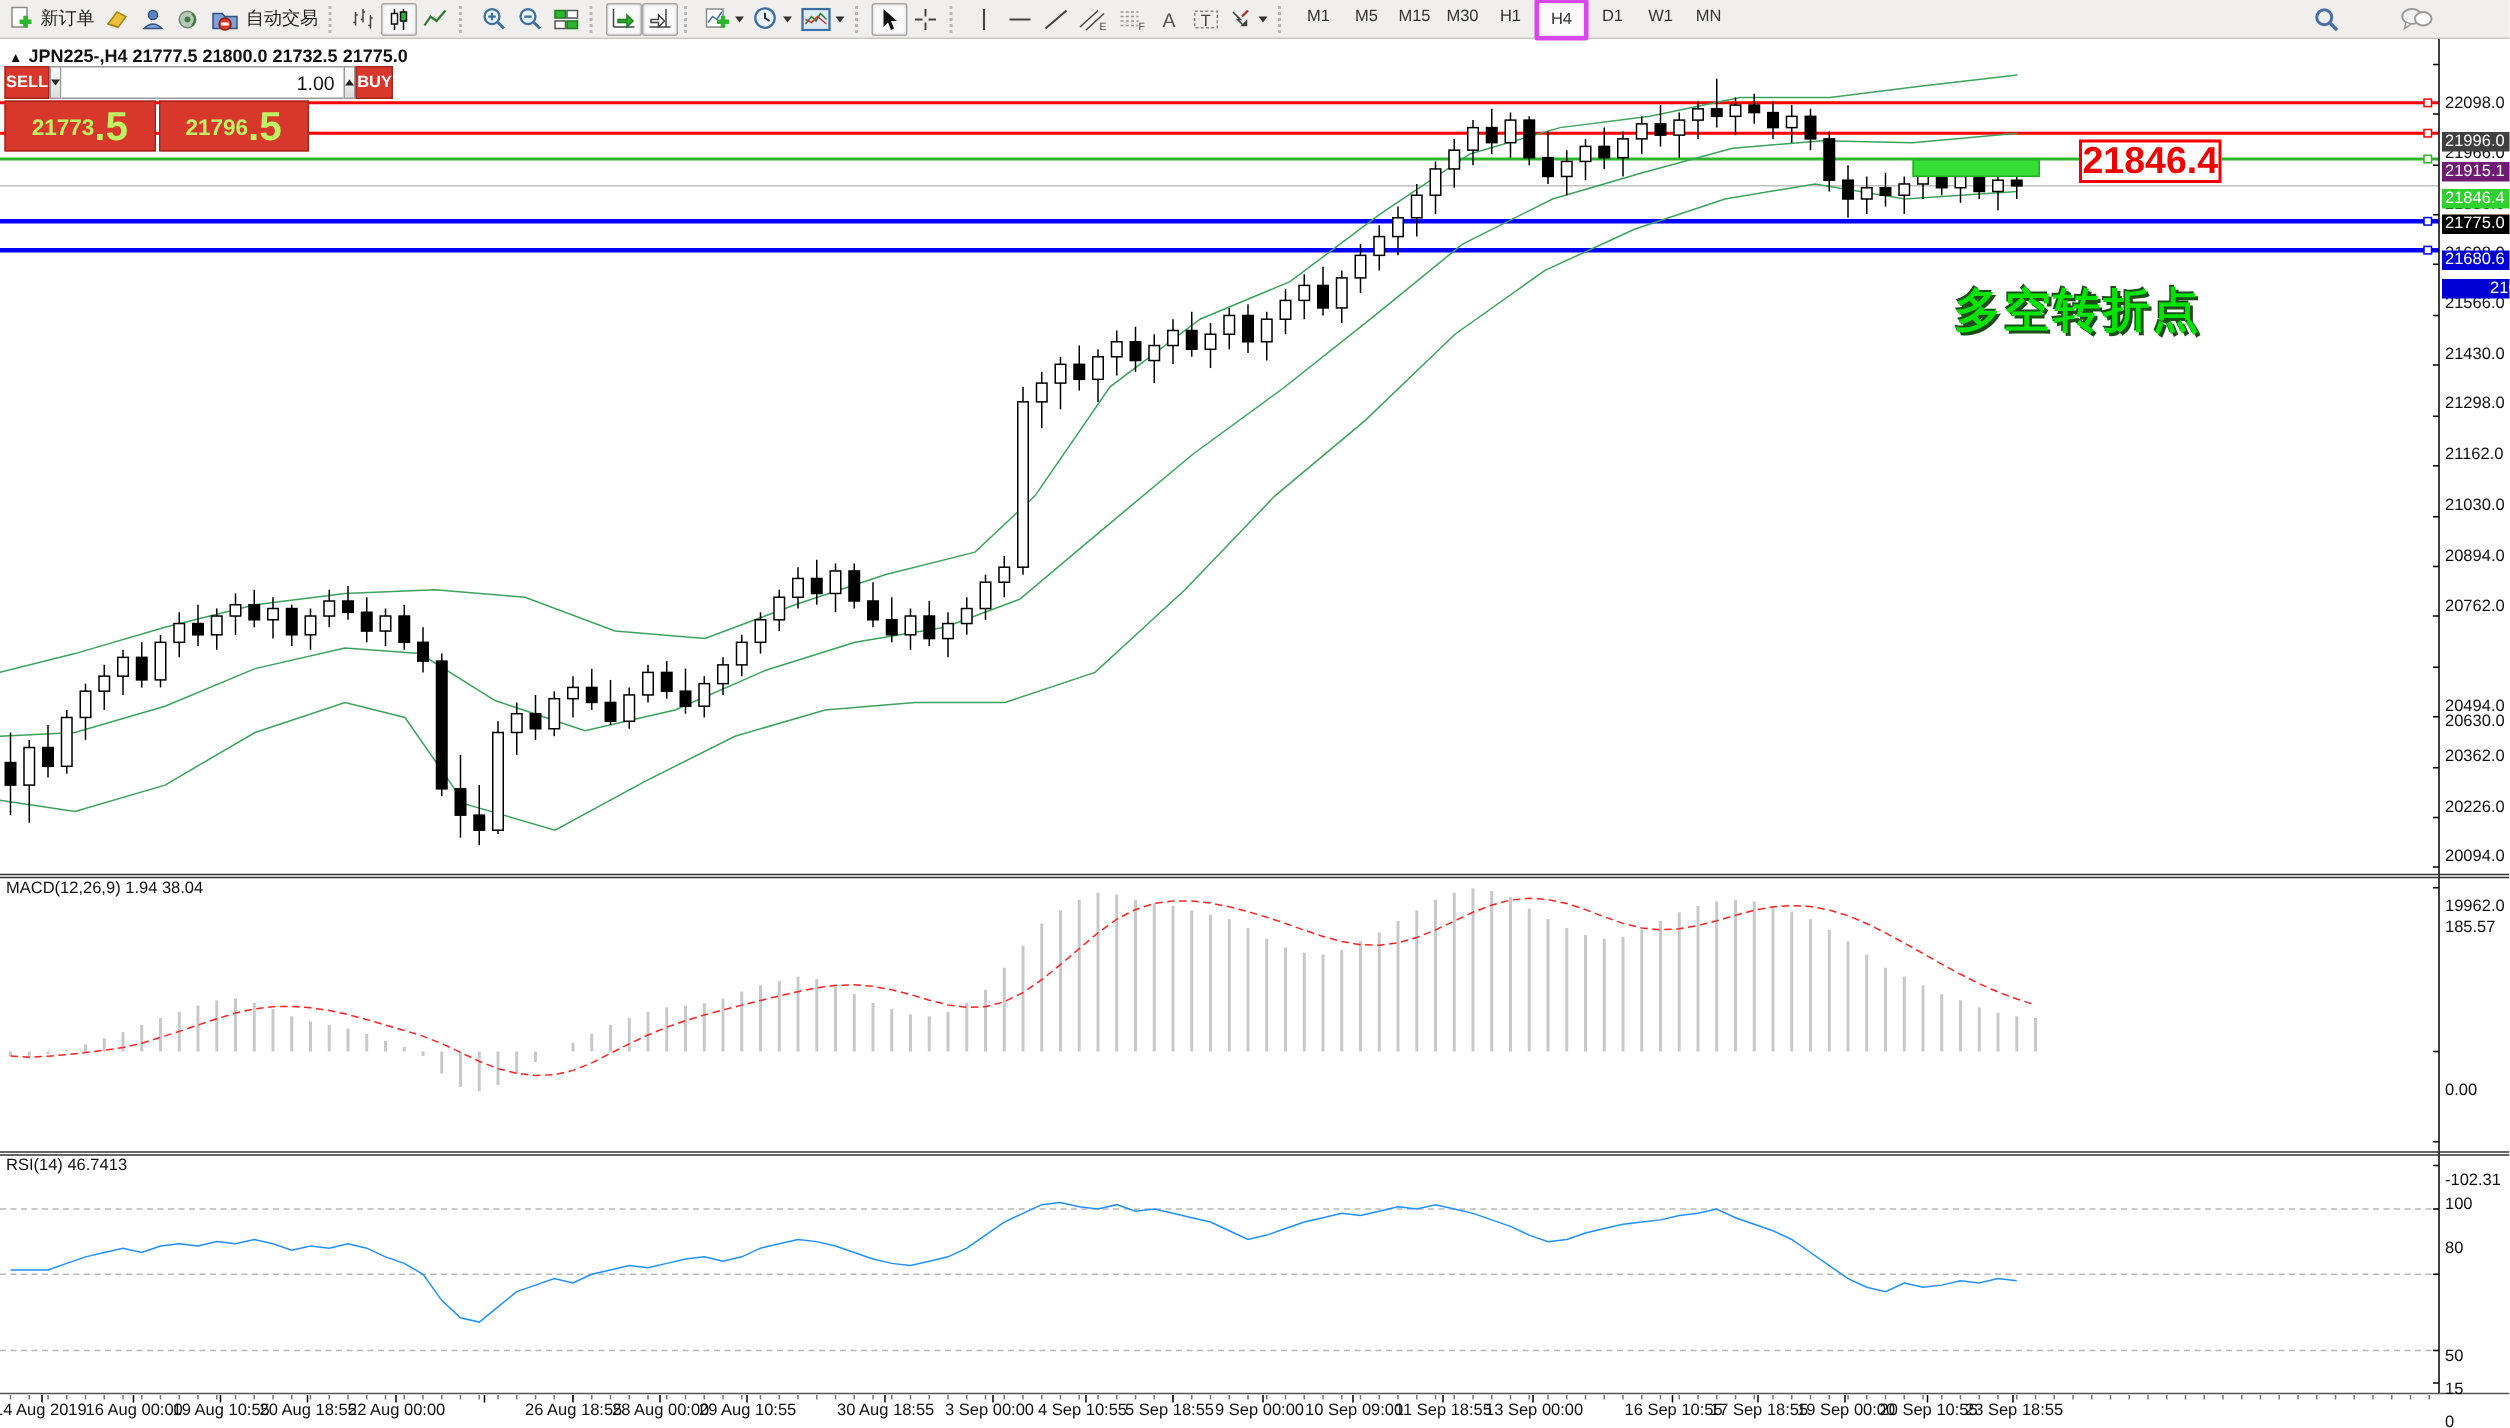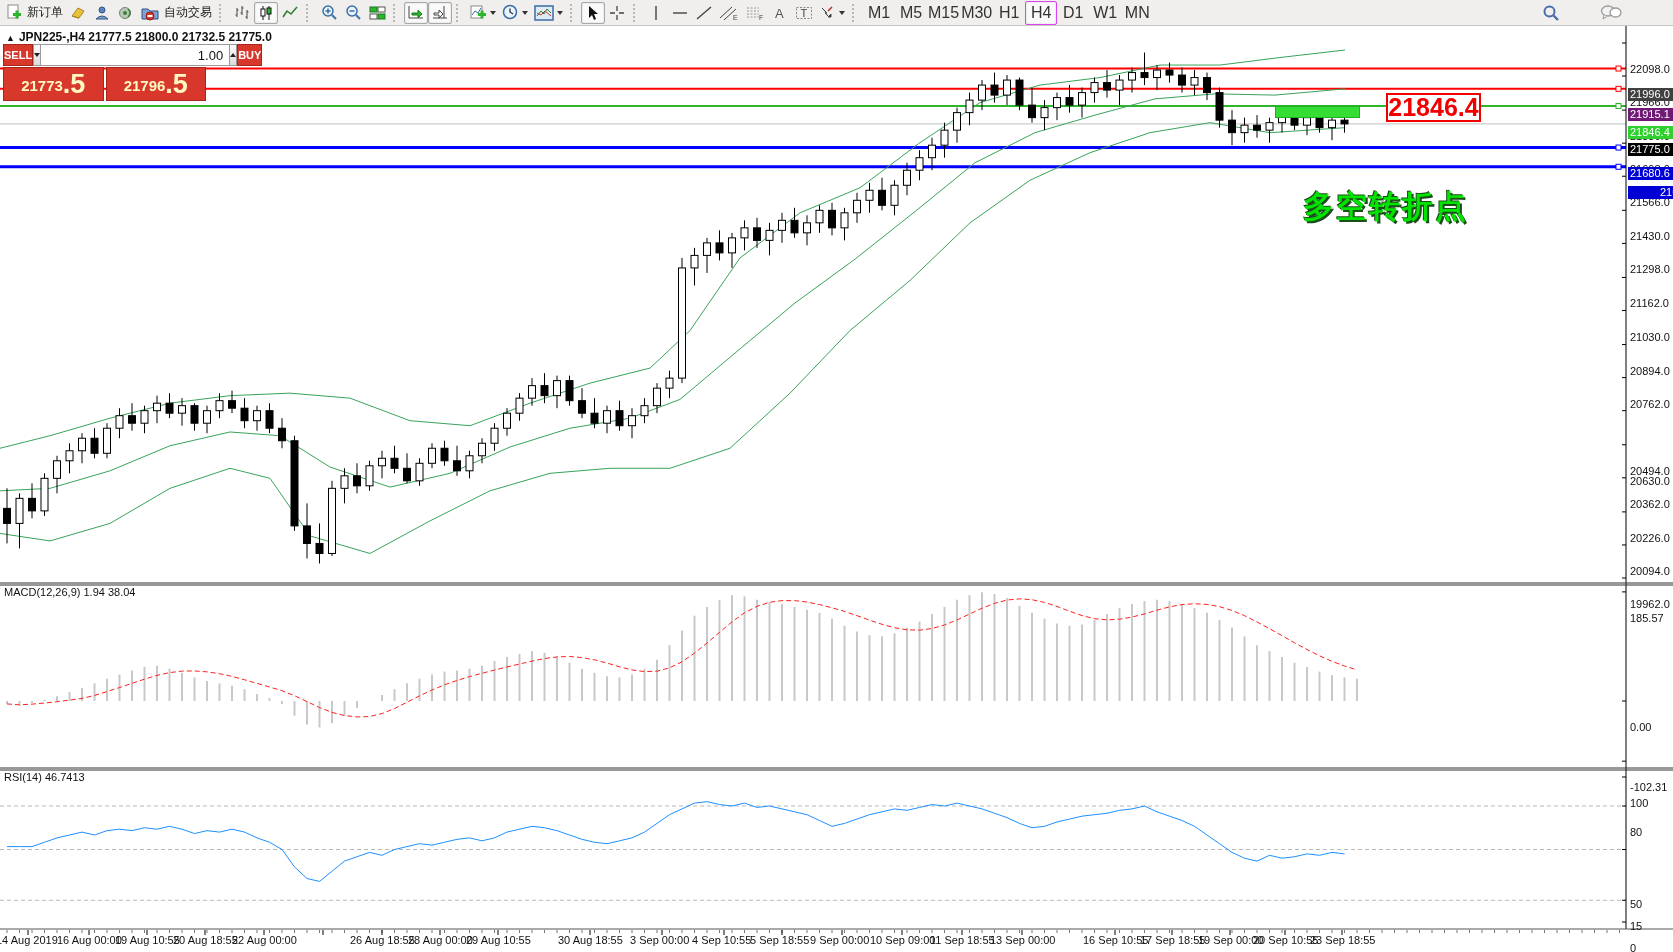--- a/index.html
+++ b/index.html
@@ -7,23 +7,23 @@
   
   #toolbar{position:absolute;left:0;top:0;width:1673px;height:26px;background:#f0efed;
            border-bottom:1px solid #c9c7c4;display:flex;align-items:center;padding-left:3px;box-sizing:border-box;z-index:40;}
   .tbtn{height:22px;min-width:24px;display:flex;align-items:center;justify-content:center;
         border:1px solid transparent;border-radius:2px;padding:0 2px;box-sizing:border-box;cursor:default;}
   .tbtn.active{background:#fafafa;border:1px solid #a8a8a8;box-shadow:inset 0 0 2px #ccc;}
   .tbtn .lbl{font-size:12px;color:#1a1a1a;margin-left:4px;white-space:nowrap;}
   .tsep{width:5px;height:18px;margin:0 4px;border-left:2px dotted #b9b7b4;}
   .caret{width:0;height:0;border-left:3px solid transparent;border-right:3px solid transparent;
          border-top:4px solid #333;margin-left:3px;}
-  .tf{font-size:16px;color:#333;min-width:30px;height:22px;display:flex;align-items:center;justify-content:center;
+  .tf{font-size:11px;color:#333;min-width:30px;height:22px;display:flex;align-items:center;justify-content:center;
       border:1px solid transparent;border-radius:2px;}
-  .tf.active{background:#fafafa;border:1px solid #d946ef;box-shadow:inset 0 0 2px #ccc;}
+  .tf.active{background:#fafafa;border:3px solid #d946ef;box-shadow:inset 0 0 2px #ccc;}
   #right-tools{margin-left:auto;display:flex;align-items:center;margin-right:48px;gap:34px;}
   
   #chart-area{position:absolute;left:0;top:26px;width:1673px;height:926px;background:#fff;}
   #plot{position:absolute;left:0;top:0;z-index:1;}
   #chart-title{position:absolute;left:6px;top:4px;font-size:12px;font-weight:bold;color:#111;z-index:10;}
   #chart-title .tri{font-size:9px;margin-right:4px;}
   .pane-label{position:absolute;font-size:11px;color:#111;z-index:10;}
   
   .tick-label{position:absolute;left:1630px;width:44px;height:12px;font-size:11px;color:#111;z-index:5;white-space:nowrap;}
   .price-tag{position:absolute;left:1628px;width:45px;height:13px;line-height:13px;font-size:11px;color:#fff;
@@ -33,21 +33,21 @@
   #trade-panel{position:absolute;left:3px;top:18px;width:203px;height:58px;z-index:20;font-family:"Liberation Sans",sans-serif;}
   #tp-row1{display:flex;height:22px;}
   .tp-btn{width:52px;background:#d8382c;border:1px solid #a8251c;color:#fff;font-size:11px;font-weight:bold;
           display:flex;align-items:center;justify-content:center;box-sizing:border-box;text-align:right;}
   .spin{width:18px;background:linear-gradient(#fcfcfc,#dcdcdc);border:1px solid #9a9a9a;display:flex;align-items:center;justify-content:center;box-sizing:border-box;}
   .spin .up{width:0;height:0;border-left:3px solid transparent;border-right:3px solid transparent;border-bottom:4px solid #222;}
   .spin .dn{width:0;height:0;border-left:3px solid transparent;border-right:3px solid transparent;border-top:4px solid #222;}
   #tp-vol{flex:1;background:#fff;border:1px solid #9a9a9a;border-left:none;border-right:none;
           font-size:13px;color:#111;text-align:right;padding:0 6px;box-sizing:border-box;outline:none;font-family:"Liberation Sans",sans-serif;}
   #tp-row2{display:flex;height:34px;margin-top:1px;gap:2px;}
-  .tp-price{flex:1;background:#d8382c;border:1px solid #a8251c;color:#fef9c3;display:flex;align-items:flex-end;
+  .tp-price{flex:1;background:#d8382c;border:1px solid #a8251c;color:#bef264;display:flex;align-items:flex-end;
             justify-content:center;box-sizing:border-box;padding-bottom:1px;}
   .tp-price .small{font-size:15px;font-weight:bold;line-height:26px;}
   .tp-price .big{font-size:27px;font-weight:bold;line-height:30px;}
   
   #green-rect{position:absolute;left:1275px;top:80px;width:85px;height:12px;background:#35dd35;border:1px solid #20b020;z-index:8;box-sizing:border-box;}
   #big-price-tag{position:absolute;left:1386px;top:67px;width:95px;height:29px;background:#fff;border:2px solid #f20000;
                  color:#f20000;font-size:25px;font-weight:bold;display:flex;align-items:center;justify-content:center;z-index:9;box-sizing:border-box;}
   #annotation{position:absolute;left:1303px;top:160px;font-size:31px;font-weight:bold;color:#00e400;z-index:9;
               text-shadow:2px 2px 0 #1a4d1a, -1px -1px 0 #1a4d1a;letter-spacing:2px;white-space:nowrap;}
   

